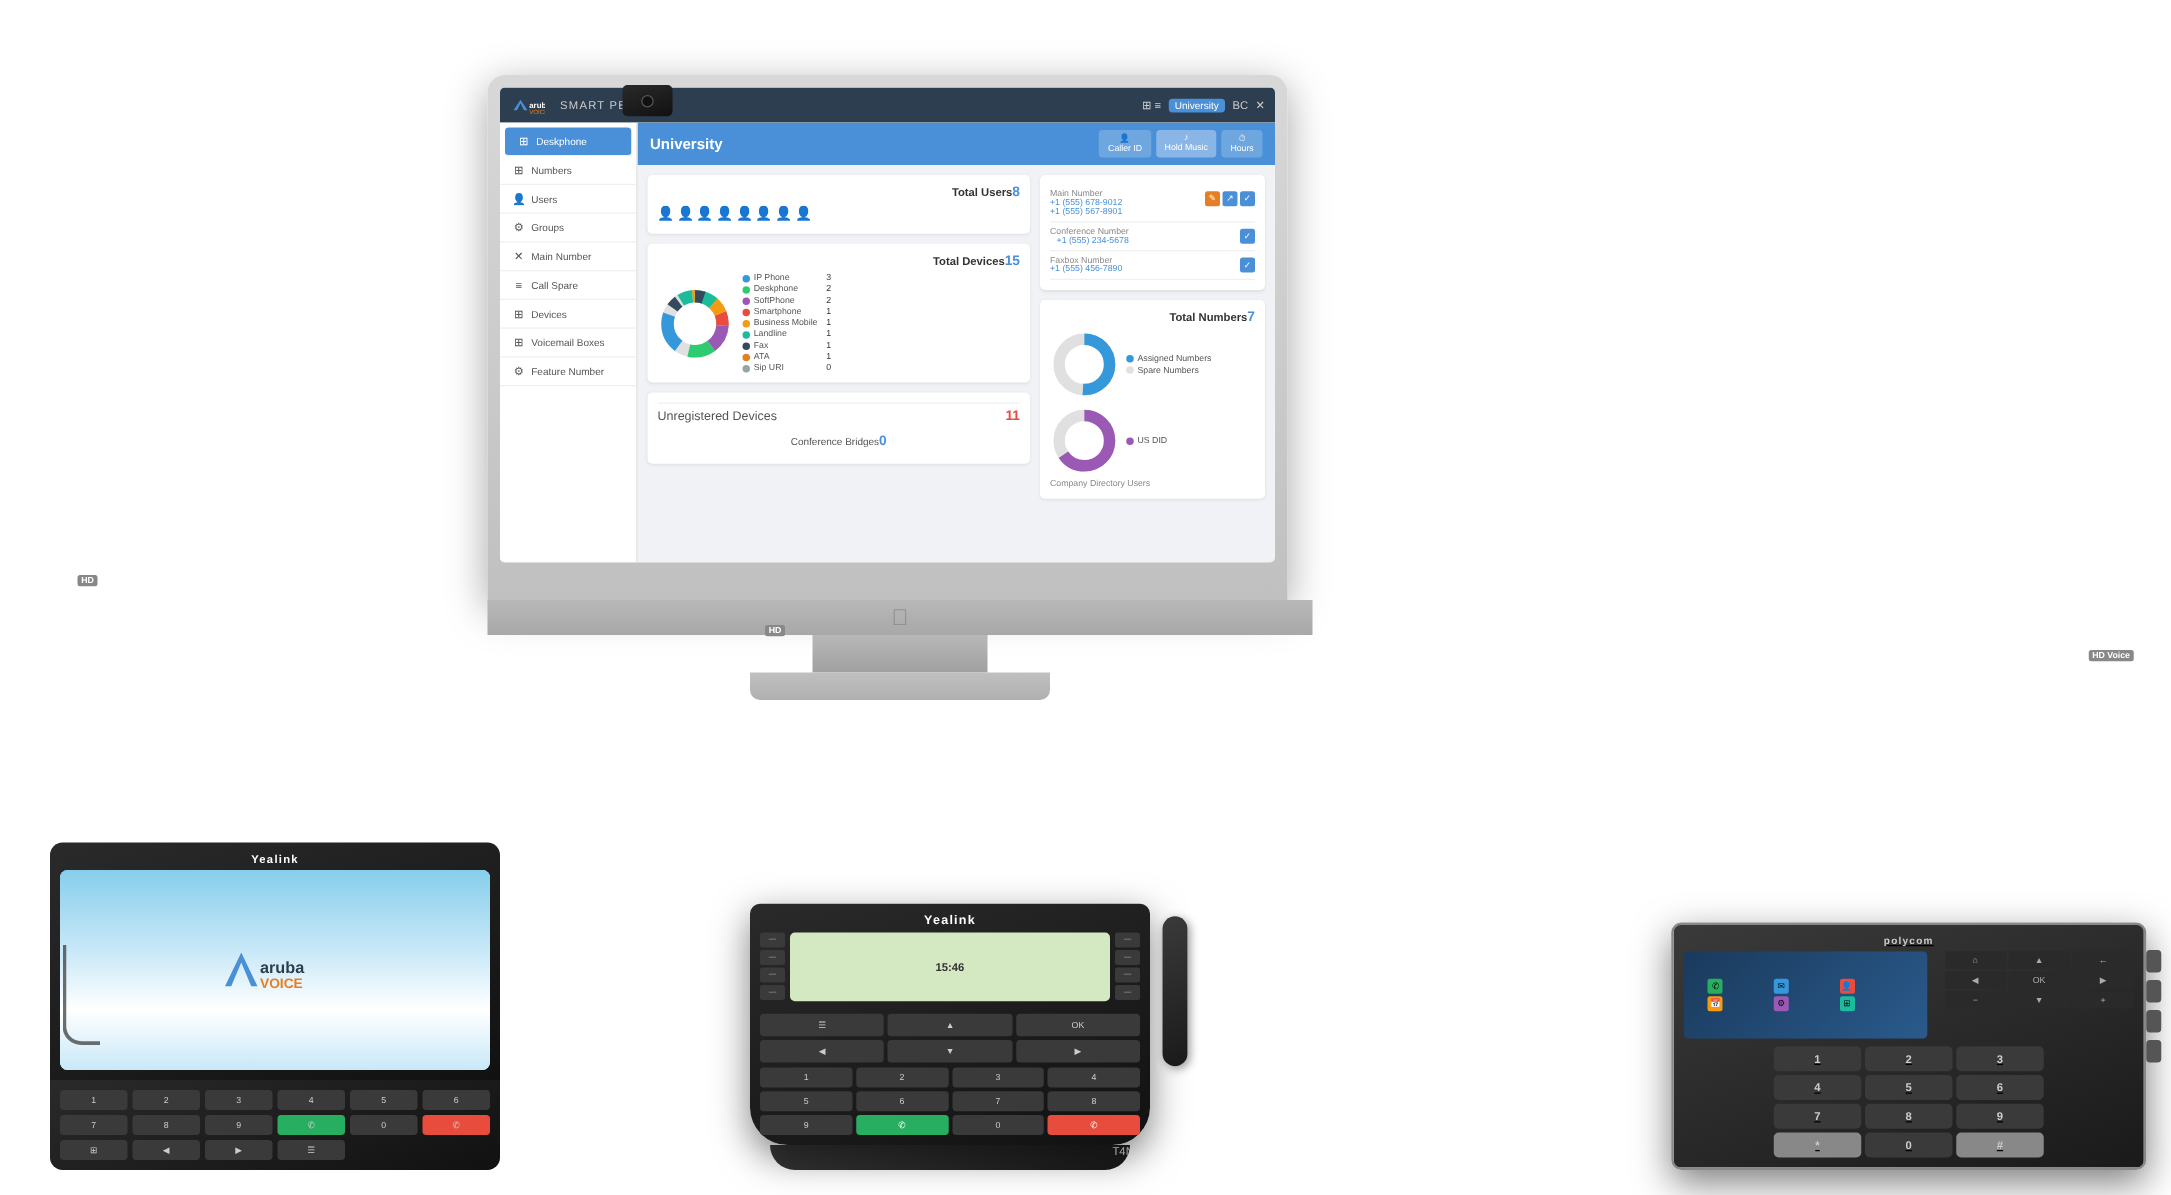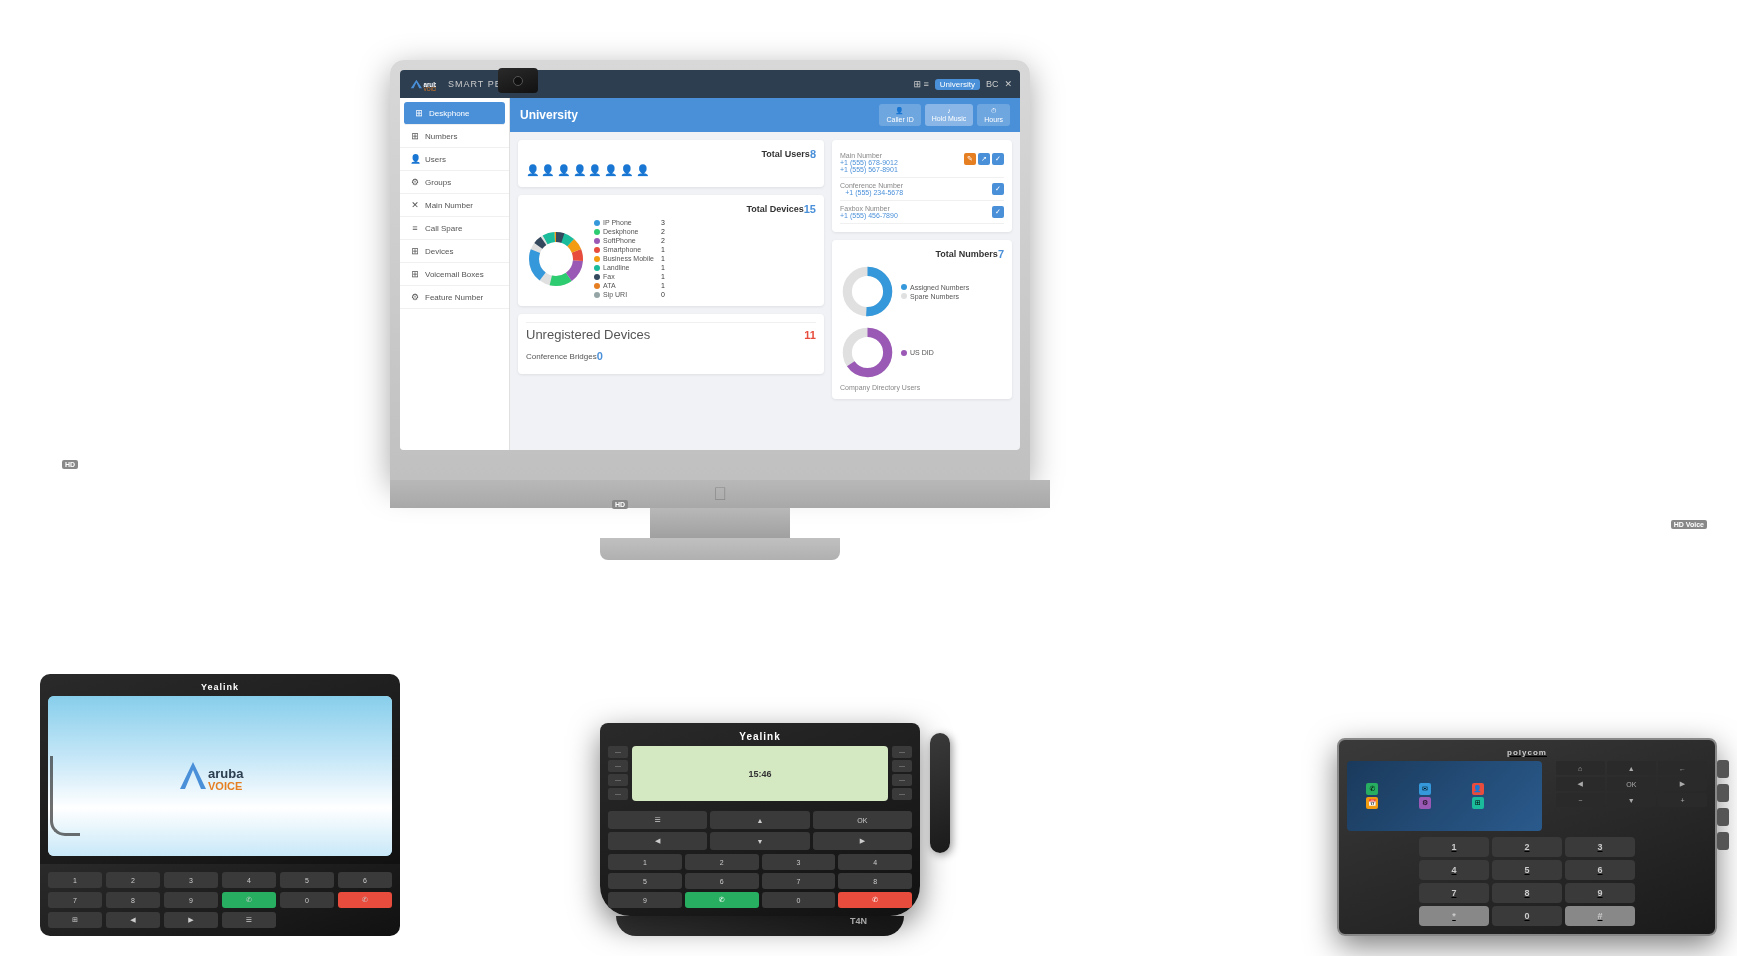--- a/index.html
+++ b/index.html
@@ -272,31 +272,31 @@
     }
 
     .unregistered-row {
       display: flex;
       justify-content: space-between;
       align-items: center;
       padding: 4px 0;
       border-top: 1px solid #f0f0f0;
     }
     .unregistered-label {
-      font-size: 13px;
+      font-size: 10px;
       color: #555;
     }
     .unregistered-count {
       font-size: 11px;
       font-weight: bold;
       color: #e74c3c;
     }
     .conference-row {
       display: flex;
-      justify-content: flex-start;
+      justify-content: center;
       align-items: center;
       padding: 4px 0;
     }
     .conference-label {
       font-size: 8px;
       color: #555;
     }
     .conference-count {
       font-size: 11px;
       font-weight: bold;
@@ -997,21 +997,21 @@
       <div class="ydesk-key" style="background:#e74c3c;color:#fff;">✆</div>
     </div>
 
     <div class="ydesk-handset"></div>
   </div>
   <div class="ydesk-base"></div>
 </div>
 
 <div class="hd-badge" style="top:500px;left:612px;">HD</div>
 
-<div style="position:absolute;bottom:30px;left:850px;color:#ccc;font-size:9px;font-weight:bold;opacity:0.8;">T4N</div>
+<div style="position:absolute;bottom:30px;left:890px;color:#ccc;font-size:9px;font-weight:normal;opacity:0.8;">T4N</div>
 
 <div class="poly">
   <div class="poly-body poly-silver-trim">
     <div style="color:#ccc;font-size:8px;font-weight:bold;letter-spacing:1px;text-align:center;margin-bottom:4px;">polycom</div>
     <div style="display:flex;gap:6px;margin-bottom:6px;">
       <div class="poly-display">
         <div class="poly-display-inner">
           <div class="poly-app-icons">
             <div class="poly-app" style="background:#27ae60;">✆</div>
             <div class="poly-app" style="background:#3498db;">✉</div>

